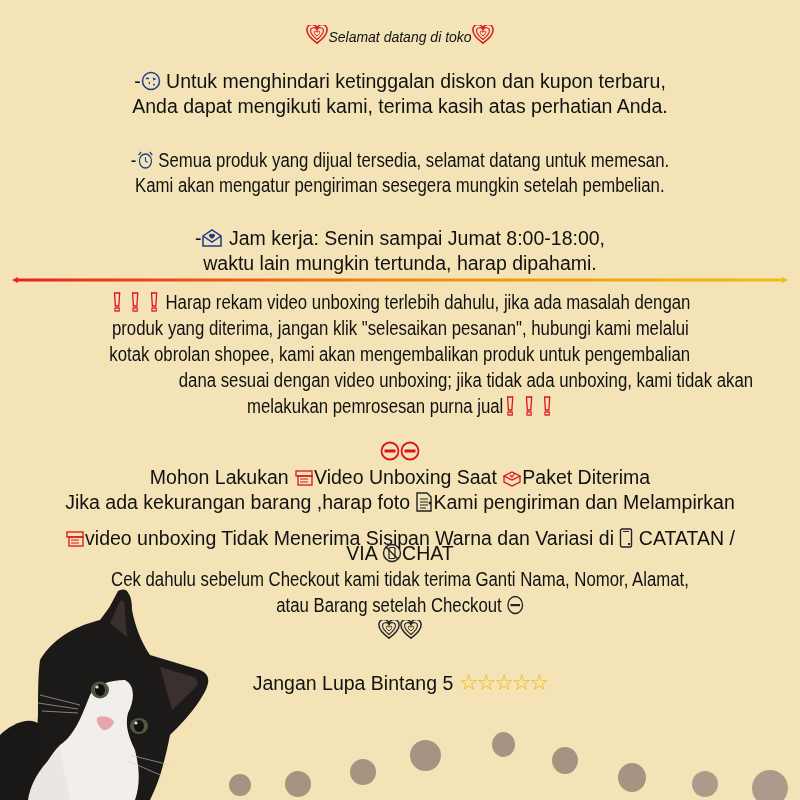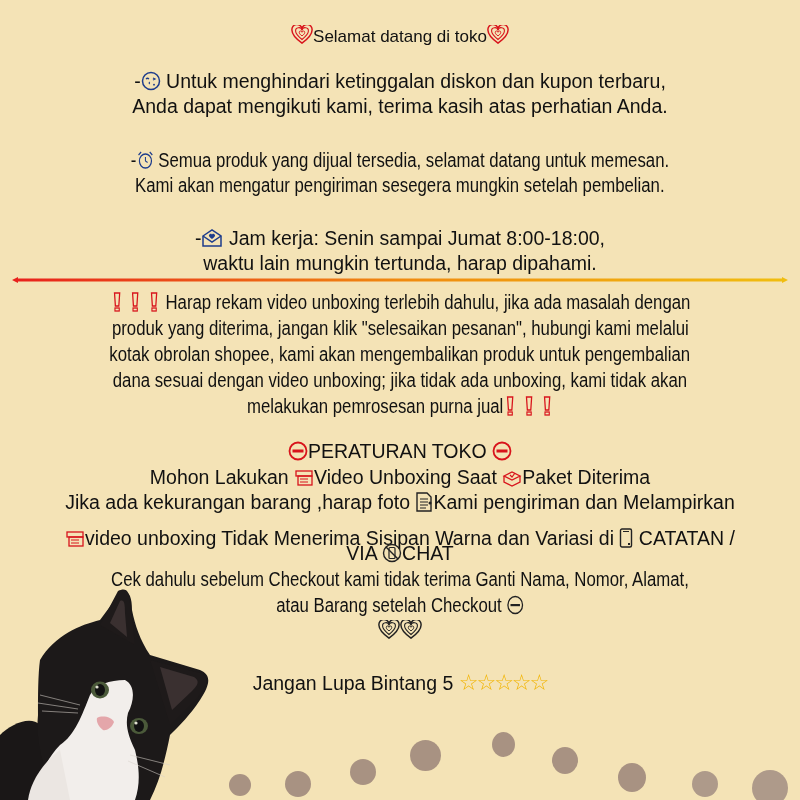--- a/index.html
+++ b/index.html
@@ -8,21 +8,21 @@
   .line { position:absolute; left:0; width:800px; text-align:center; font-size:19.5px; line-height:23px; white-space:nowrap; }
   .cond { display:inline-block; transform:scaleX(0.86); transform-origin:center; }
   .ico { display:inline-block; vertical-align:-3px; }
   .bar { position:absolute; left:12px; top:277px; width:776px; height:6px; }
   .cat { position:absolute; left:0; top:585px; width:215px; height:215px; }
   .dot { position:absolute; border-radius:50%; background:#A89282; }
 </style>
 </head>
 <body>
 
-<div class="line" style="top:25px;font-size:17px;">
+<div class="line" style="top:25px;font-size:14px;font-style:italic;">
   <svg class="ico" width="22" height="20" viewBox="0 0 24 22">
     <path d="M12 20 C4 14 1 10 1 6 A5 5 0 0 1 12 4 A5 5 0 0 1 23 6 C23 10 20 14 12 20Z" fill="none" stroke="#D8141C" stroke-width="1.6"></path>
     <path d="M12 16 C7 12 5 10 5 7 A3 3 0 0 1 12 6 A3 3 0 0 1 19 7 C19 10 17 12 12 16Z" fill="none" stroke="#D8141C" stroke-width="1.2"></path>
     <path d="M12 12 C10 10.5 9 9.5 9 8.2 A1.5 1.5 0 0 1 12 8 A1.5 1.5 0 0 1 15 8.2 C15 9.5 14 10.5 12 12Z" fill="none" stroke="#D8141C" stroke-width="1"></path>
   </svg><span>Selamat datang di toko</span><svg class="ico" width="22" height="20" viewBox="0 0 24 22">
     <path d="M12 20 C4 14 1 10 1 6 A5 5 0 0 1 12 4 A5 5 0 0 1 23 6 C23 10 20 14 12 20Z" fill="none" stroke="#D8141C" stroke-width="1.6"></path>
     <path d="M12 16 C7 12 5 10 5 7 A3 3 0 0 1 12 6 A3 3 0 0 1 19 7 C19 10 17 12 12 16Z" fill="none" stroke="#D8141C" stroke-width="1.2"></path>
     <path d="M12 12 C10 10.5 9 9.5 9 8.2 A1.5 1.5 0 0 1 12 8 A1.5 1.5 0 0 1 15 8.2 C15 9.5 14 10.5 12 12Z" fill="none" stroke="#D8141C" stroke-width="1"></path>
   </svg>
 </div>
@@ -76,39 +76,39 @@
       </svg>&nbsp;<svg class="ico" width="16" height="20" viewBox="0 0 16 20">
         <path d="M5 1 h6 l-1 13 h-4 z" fill="none" stroke="#D8141C" stroke-width="1.5"></path>
         <rect x="5.5" y="16" width="5" height="3" fill="none" stroke="#D8141C" stroke-width="1.3"></rect>
       </svg>&nbsp;<svg class="ico" width="16" height="20" viewBox="0 0 16 20">
         <path d="M5 1 h6 l-1 13 h-4 z" fill="none" stroke="#D8141C" stroke-width="1.5"></path>
         <rect x="5.5" y="16" width="5" height="3" fill="none" stroke="#D8141C" stroke-width="1.3"></rect>
       </svg><span> Harap rekam video unboxing terlebih dahulu, jika ada masalah dengan</span></span>
 </div>
 <div class="line" style="top:317px;"><span class="cond">produk yang diterima, jangan klik "selesaikan pesanan", hubungi kami melalui</span></div>
 <div class="line" style="top:343px;"><span class="cond">kotak obrolan shopee, kami akan mengembalikan produk untuk pengembalian</span></div>
-<div class="line" style="top:369px;"><span class="cond">dana sesuai dengan video unboxing; jika tidak ada unboxing, kami tidak akan</span></div>
+<div class="line" style="top:369px;text-align:right;"><span class="cond">dana sesuai dengan video unboxing; jika tidak ada unboxing, kami tidak akan</span></div>
 <div class="line" style="top:395px;">
   <span class="cond"><span>melakukan pemrosesan purna jual</span><svg class="ico" width="16" height="20" viewBox="0 0 16 20">
         <path d="M5 1 h6 l-1 13 h-4 z" fill="none" stroke="#D8141C" stroke-width="1.5"></path>
         <rect x="5.5" y="16" width="5" height="3" fill="none" stroke="#D8141C" stroke-width="1.3"></rect>
       </svg>&nbsp;<svg class="ico" width="16" height="20" viewBox="0 0 16 20">
         <path d="M5 1 h6 l-1 13 h-4 z" fill="none" stroke="#D8141C" stroke-width="1.5"></path>
         <rect x="5.5" y="16" width="5" height="3" fill="none" stroke="#D8141C" stroke-width="1.3"></rect>
       </svg>&nbsp;<svg class="ico" width="16" height="20" viewBox="0 0 16 20">
         <path d="M5 1 h6 l-1 13 h-4 z" fill="none" stroke="#D8141C" stroke-width="1.5"></path>
         <rect x="5.5" y="16" width="5" height="3" fill="none" stroke="#D8141C" stroke-width="1.3"></rect>
       </svg></span>
 </div>
 
 <div class="line" style="top:440px;">
   <svg class="ico" width="20" height="20" viewBox="0 0 20 20">
       <circle cx="10" cy="10" r="8.5" fill="none" stroke="#D8141C" stroke-width="1.8"></circle>
       <rect x="4.5" y="8.5" width="11" height="3" fill="#D8141C"></rect>
-    </svg><span>PERATURAN TOKO </span><svg class="ico" width="20" height="20" viewBox="0 0 20 20">
+    </svg><svg class="ico" width="20" height="20" viewBox="0 0 20 20">
       <circle cx="10" cy="10" r="8.5" fill="none" stroke="#D8141C" stroke-width="1.8"></circle>
       <rect x="4.5" y="8.5" width="11" height="3" fill="#D8141C"></rect>
     </svg>
 </div>
 <div class="line" style="top:466px;">
   <span>Mohon Lakukan </span><svg class="ico" width="20" height="18" viewBox="0 0 20 18">
       <rect x="2" y="2" width="16" height="5" fill="none" stroke="#D8141C" stroke-width="1.3"></rect>
       <rect x="4" y="7" width="14" height="9" fill="none" stroke="#D8141C" stroke-width="1.3"></rect>
       <path d="M6 10 h8 M6 13 h8" stroke="#D8141C" stroke-width="1"></path>
     </svg><span>Video Unboxing Saat </span><svg class="ico" width="20" height="18" viewBox="0 0 20 18">

